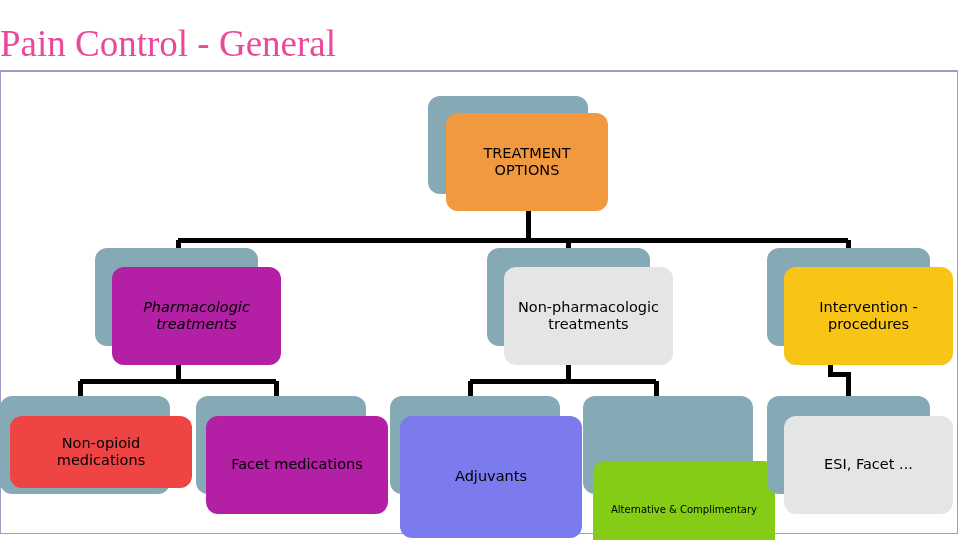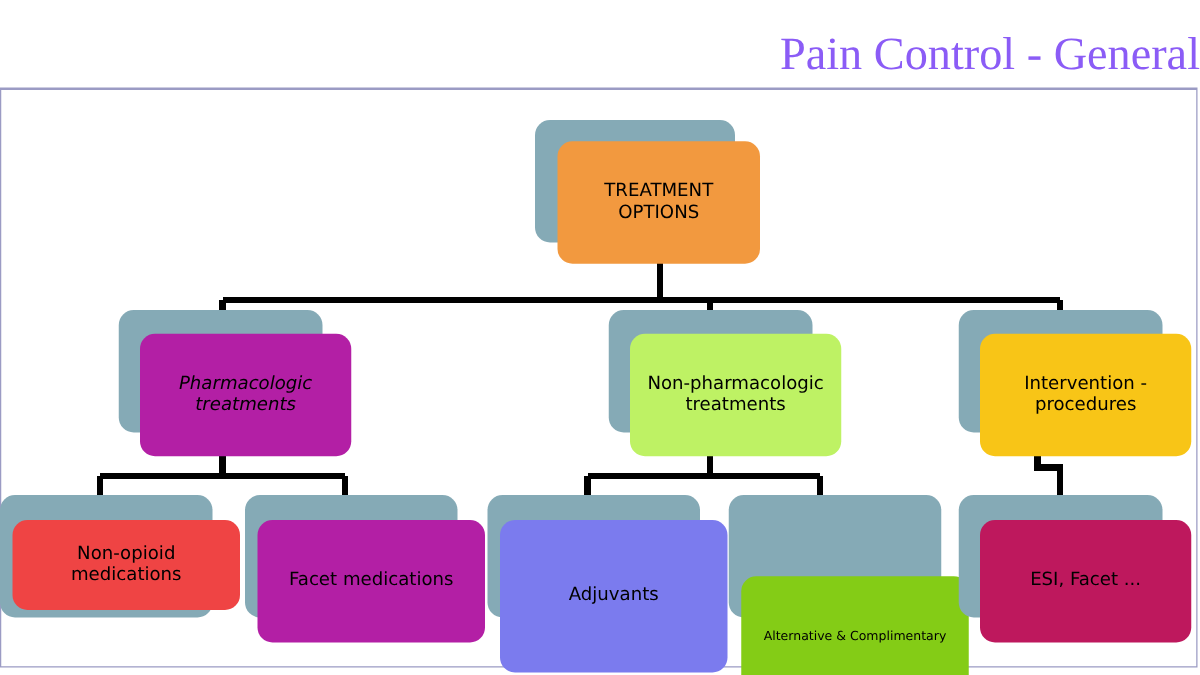--- a/index.html
+++ b/index.html
@@ -9,25 +9,25 @@
     background:#ffffff;
     font-family:"DejaVu Sans", sans-serif;
     overflow:hidden;
     position:relative;
   }
   #slide{position:absolute;left:0;top:0;width:960px;height:540px;}
 
   
   .slide-title{
     position:absolute;left:0;top:22px;width:960px;
-    text-align:right;
+    text-align:left;
     font-family:"Liberation Serif","DejaVu Serif",serif;
     font-size:37px;
     line-height:44px;
-    color:#8b5cf6;
+    color:#ec4899;
     white-space:nowrap;
   }
 
   
   .content-frame{
     position:absolute;
     left:0px;top:70px;
     width:958px;height:464px;
     border:2px solid #9b9bc4;
     border-left-width:1px;border-right-width:1px;border-bottom-width:1px;
@@ -106,21 +106,21 @@
 
     <div class="node" style="left:95px;top:248px;width:186px;height:117px;">
       <div class="shadow" style="width:163px;height:98px;"></div>
       <div class="face" style="left:17px;top:19px;width:169px;height:98px;background:#b31fa5;font-size:14.5px;font-style:italic;">
         <span>Pharmacologic treatments</span>
       </div>
     </div>
 
     <div class="node" style="left:487px;top:248px;width:186px;height:117px;">
       <div class="shadow" style="width:163px;height:98px;"></div>
-      <div class="face" style="left:17px;top:19px;width:169px;height:98px;background:#bef264;font-size:14.5px;">
+      <div class="face" style="left:17px;top:19px;width:169px;height:98px;background:#e5e5e5;font-size:14.5px;">
         <span>Non-pharmacologic treatments</span>
       </div>
     </div>
 
     <div class="node" style="left:767px;top:248px;width:186px;height:117px;">
       <div class="shadow" style="width:163px;height:98px;"></div>
       <div class="face" style="left:17px;top:19px;width:169px;height:98px;background:#f8c517;font-size:14.5px;">
         <span>Intervention - procedures</span>
       </div>
     </div>
@@ -148,19 +148,19 @@
 
     <div class="node" style="left:583px;top:396px;width:192px;height:118px;">
       <div class="shadow" style="width:170px;height:98px;"></div>
       <div class="face" style="left:10px;top:20px;width:182px;height:98px;background:#84cc16;font-size:10px;margin-top:45px;">
         <span>Alternative &amp; Complimentary</span>
       </div>
     </div>
 
     <div class="node" style="left:767px;top:396px;width:186px;height:118px;">
       <div class="shadow" style="width:163px;height:98px;"></div>
-      <div class="face" style="left:17px;top:20px;width:169px;height:98px;background:#be185d;font-size:14.5px;">
+      <div class="face" style="left:17px;top:20px;width:169px;height:98px;background:#e5e5e5;font-size:14.5px;">
         <span>ESI, Facet ...</span>
       </div>
     </div>
 
   </div>
 </div>
 
 </body></html>

